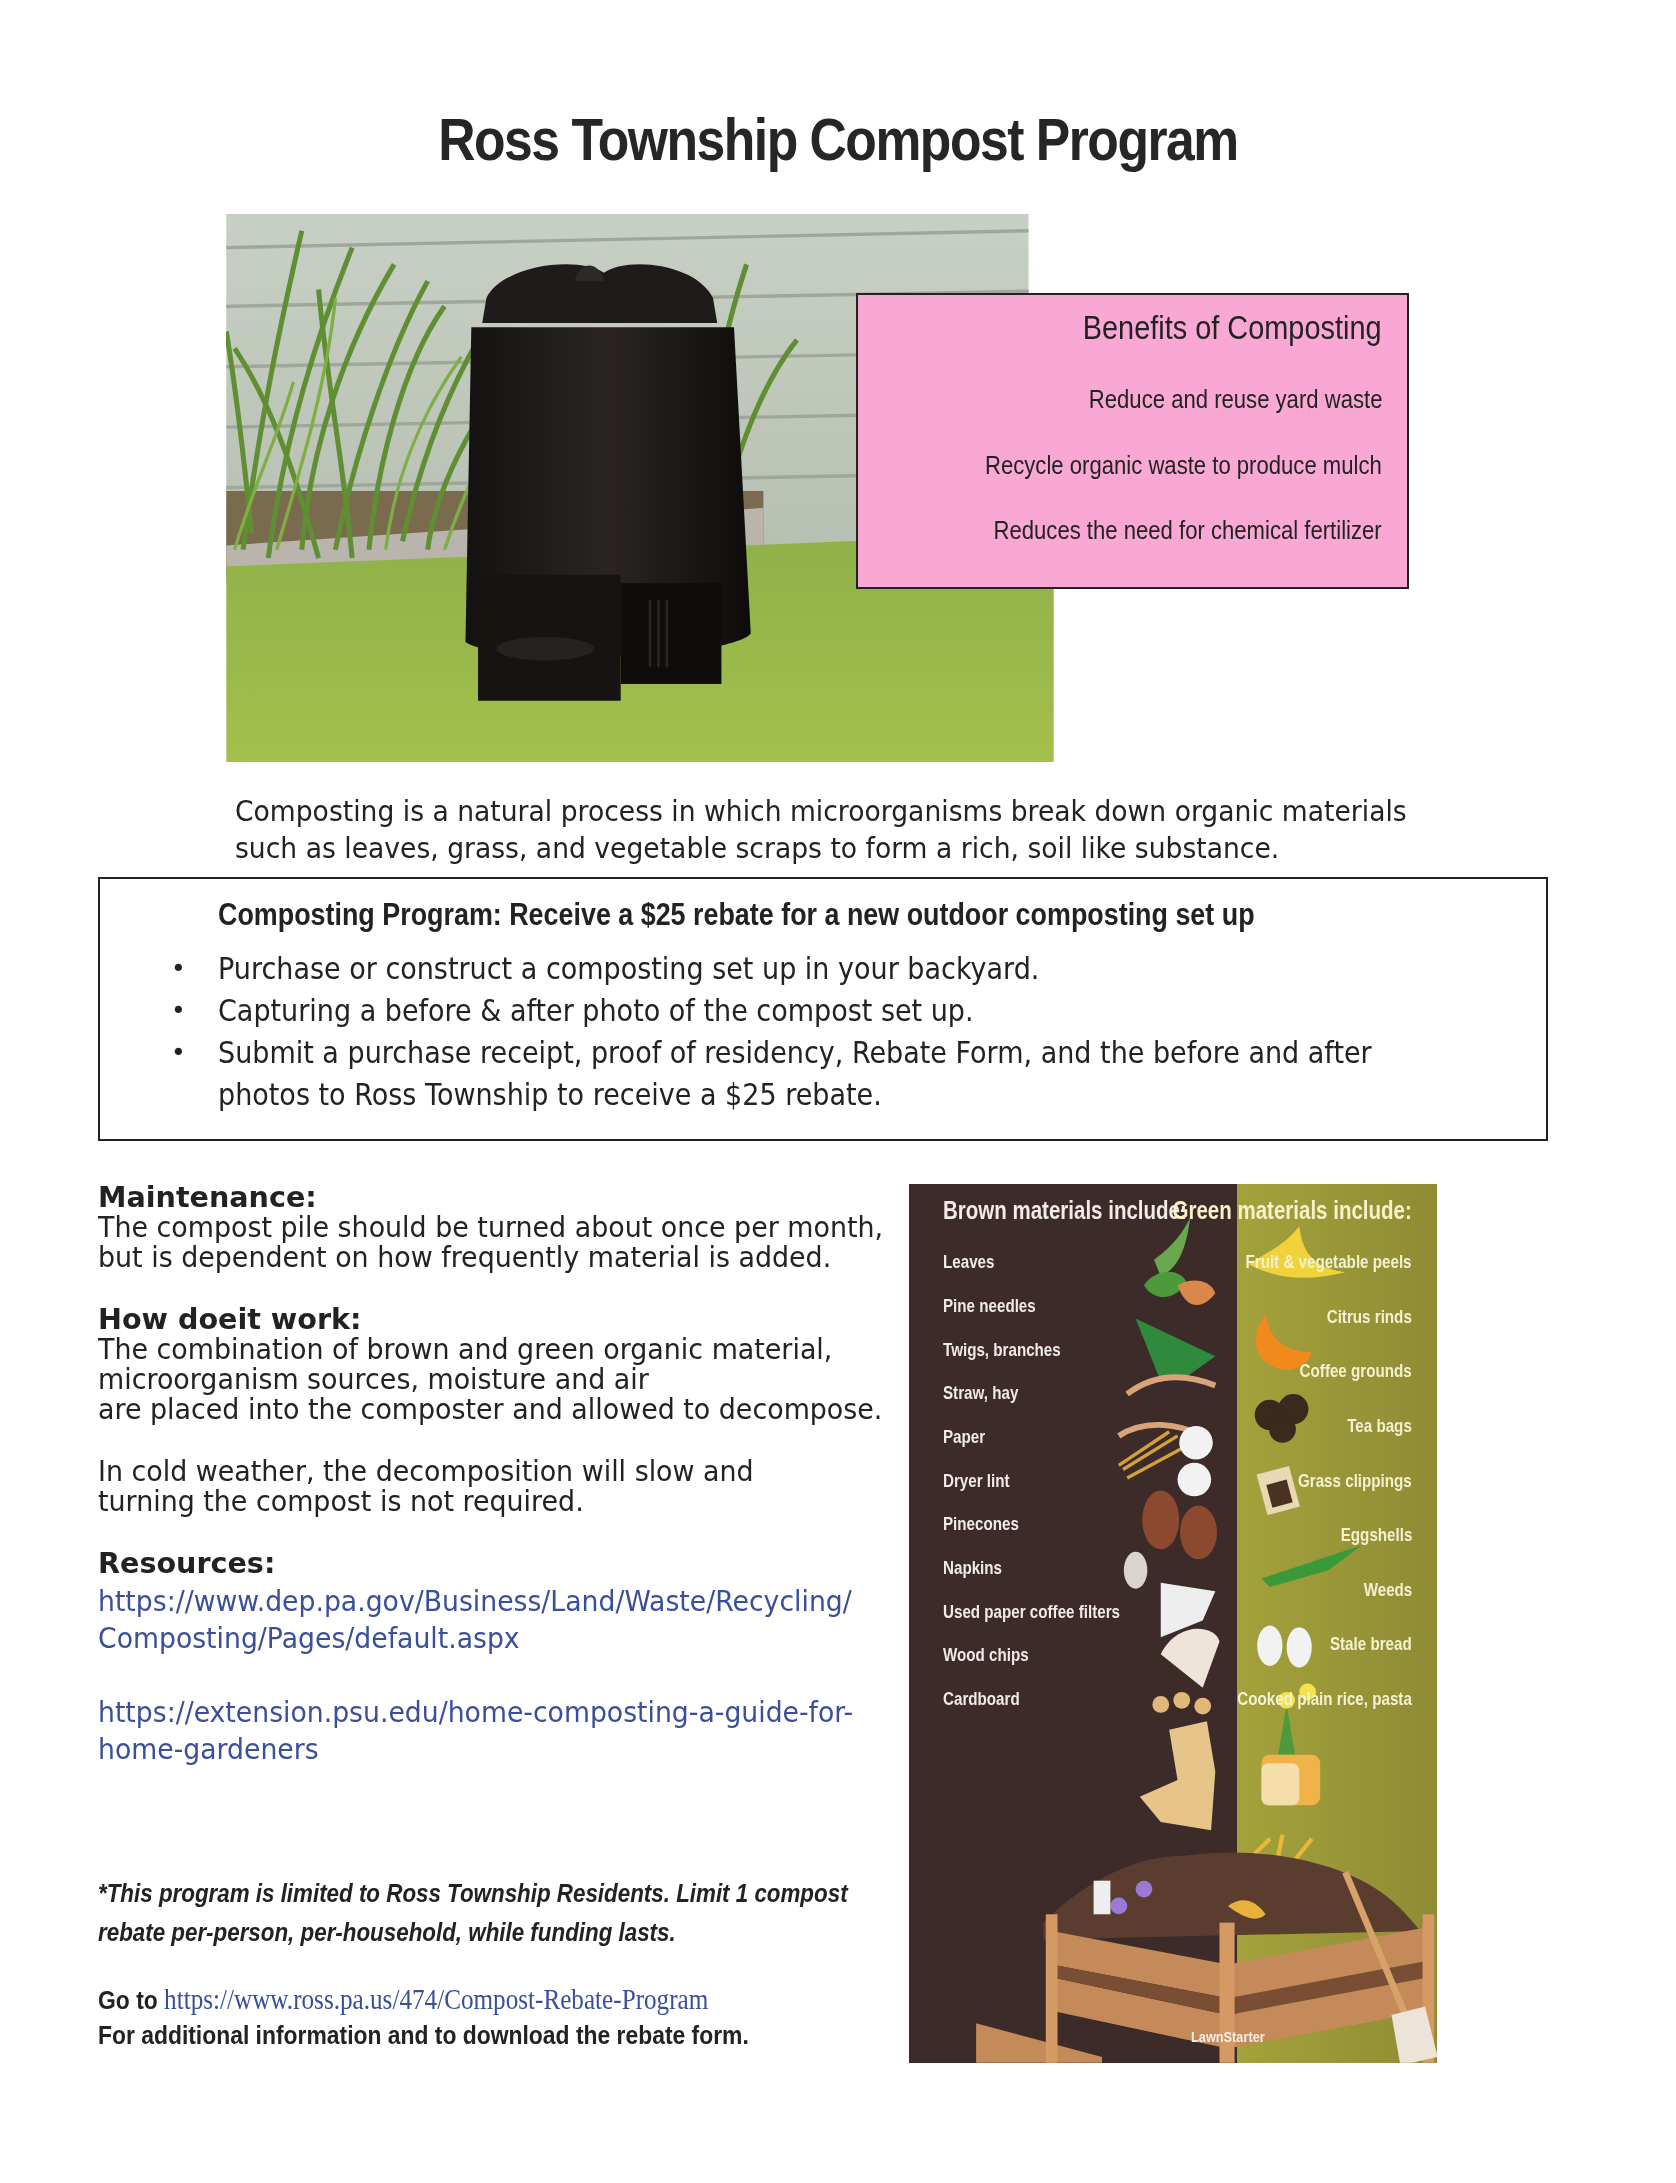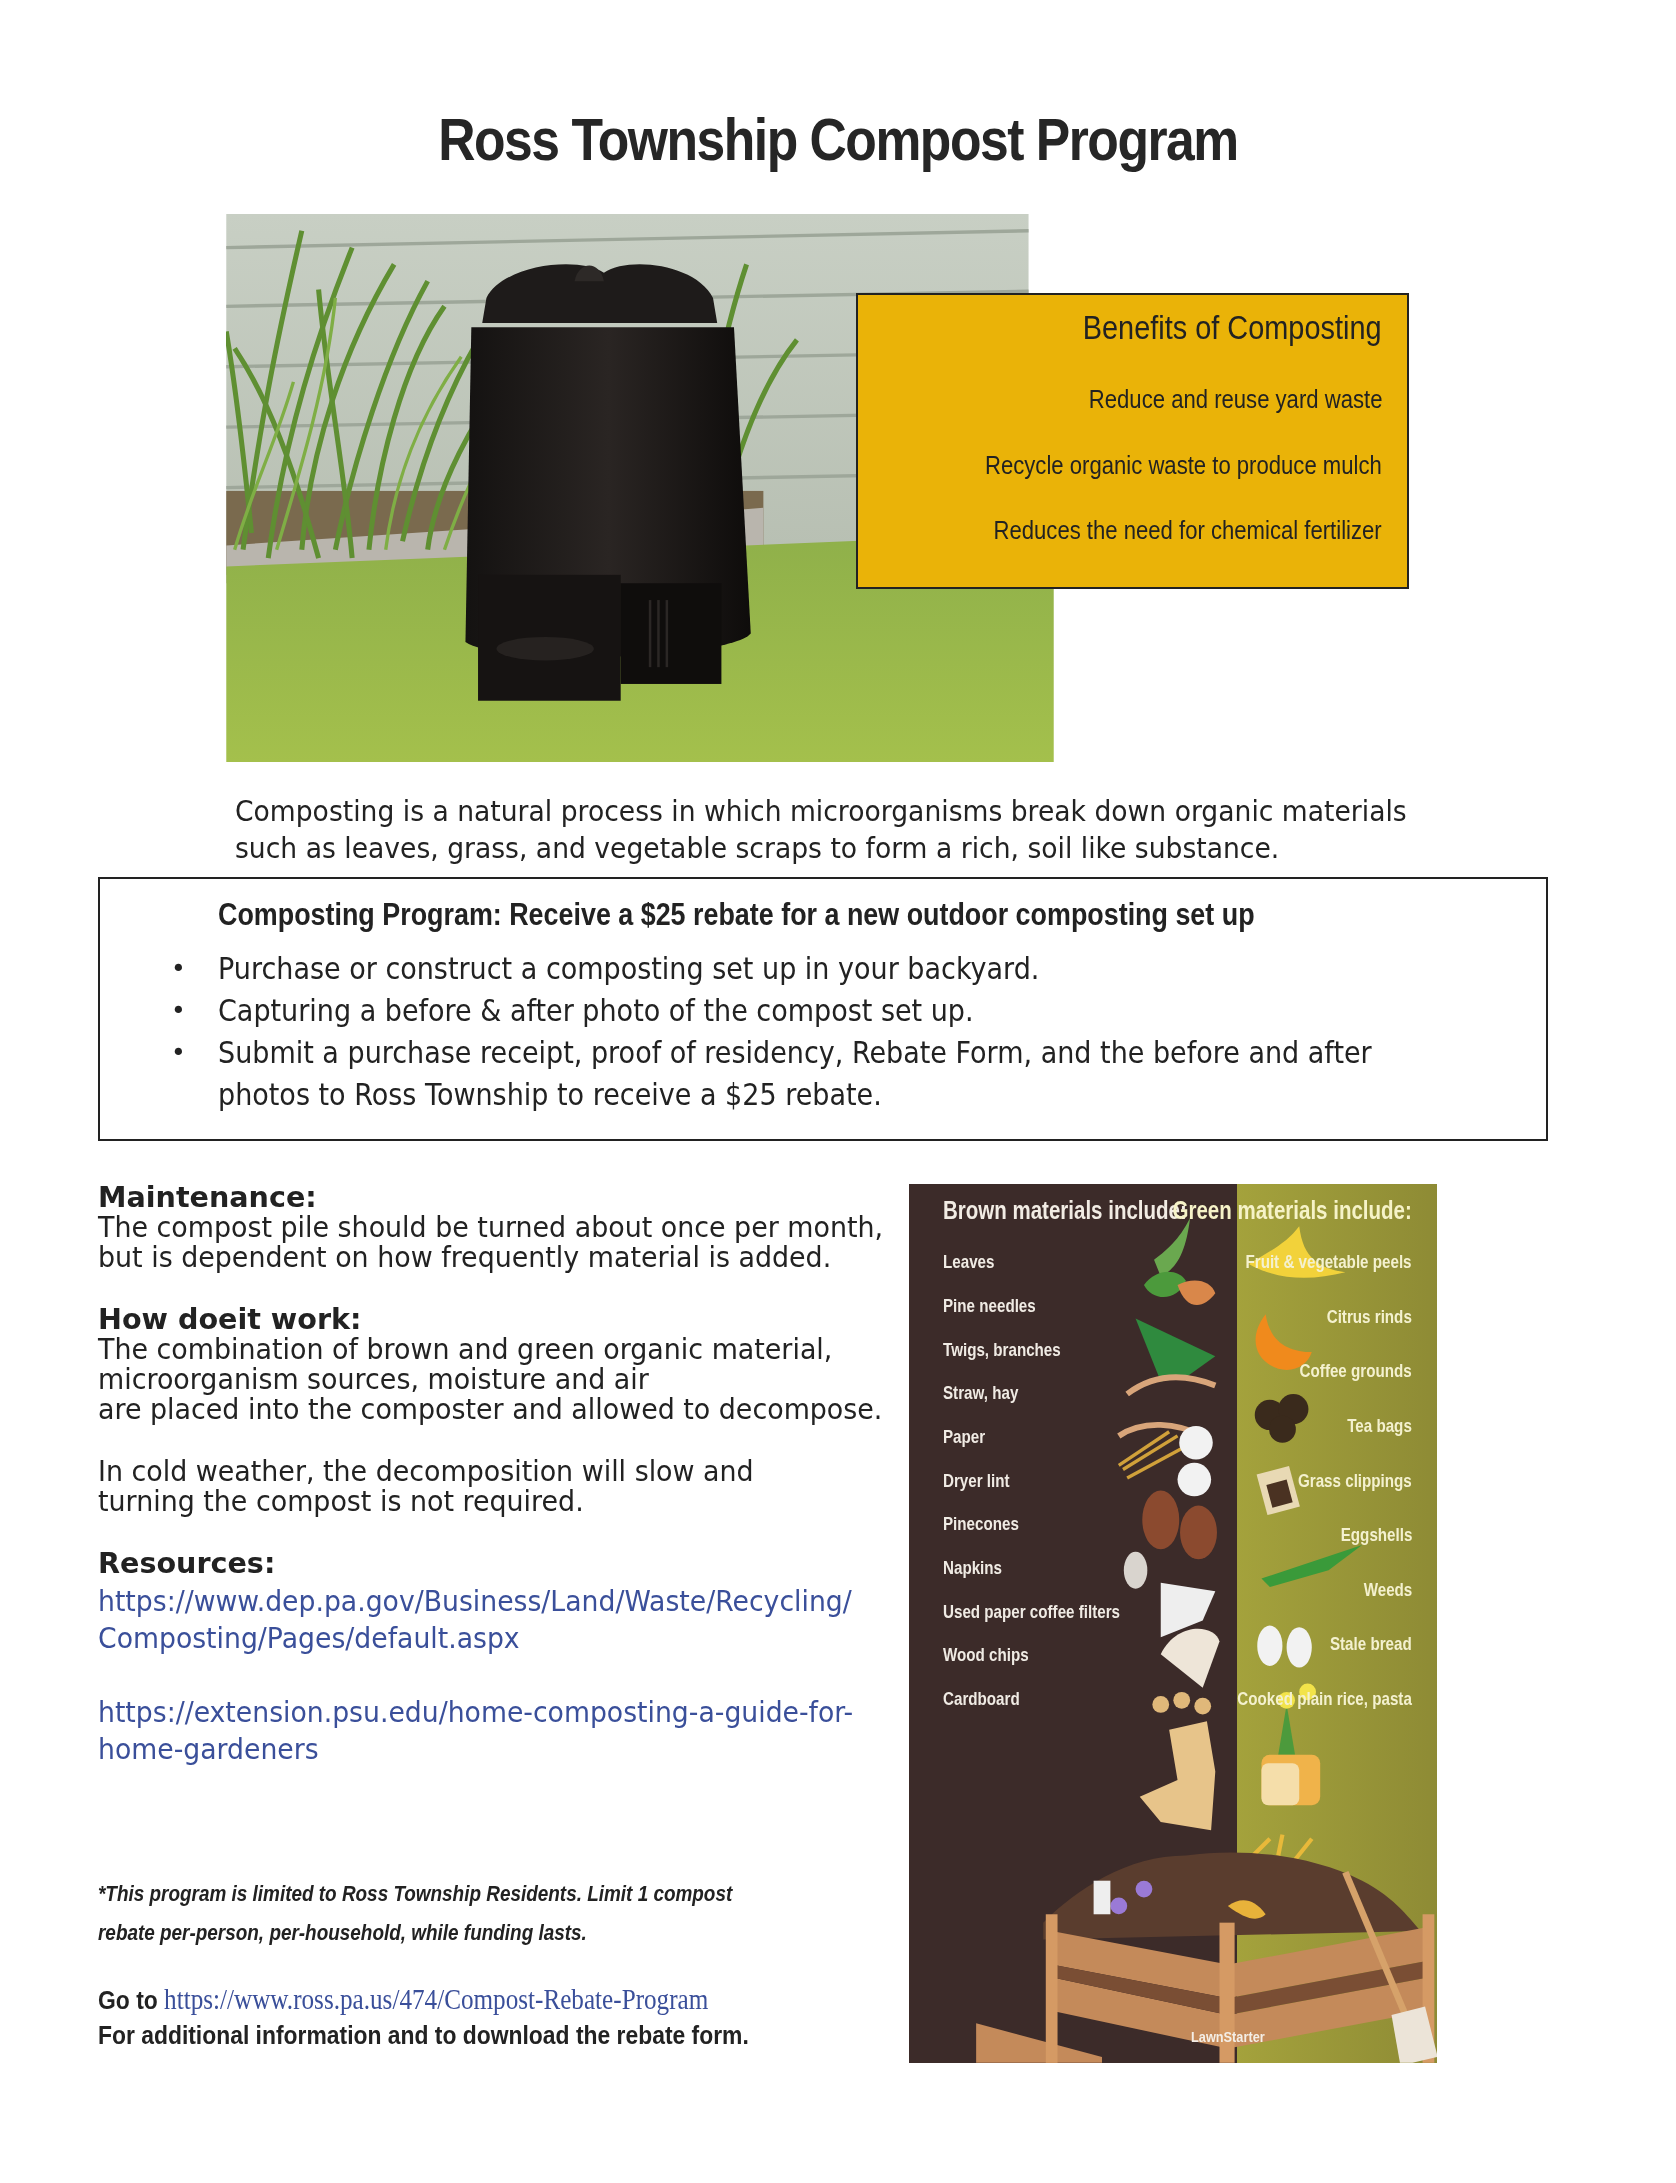--- a/index.html
+++ b/index.html
@@ -11,21 +11,21 @@
   .page-title { left: 0; width: 1676px; top: 102px; text-align: center;
     font-family: "Liberation Sans", sans-serif; font-weight: bold; font-size: 60px;
     letter-spacing: -1.7px; transform: scaleX(0.86); color: #262626; line-height: 76px; }
 
   
   .photo { left: 226px; top: 214px; width: 828px; height: 548px; overflow: hidden; }
   .photo svg { display: block; }
 
   
   .benefits { left: 856px; top: 293px; width: 549px; height: 292px;
-    background: #eab308; border: 2.5px solid #222; text-align: right; box-sizing: content-box; }
+    background: #f9a8d4; border: 2.5px solid #222; text-align: right; box-sizing: content-box; }
   .benefits .b-title { position: absolute; right: 25px; top: 13.4px; font-size: 34px;
     font-family: "Liberation Sans", sans-serif; transform-origin: right; transform: scaleX(0.85); white-space: nowrap; }
   .benefits .b-item { position: absolute; right: 25px; font-size: 26px;
     font-family: "Liberation Sans", sans-serif; transform-origin: right; transform: scaleX(0.85); white-space: nowrap; }
 
   
   .intro { left: 235px; top: 793px; width: 1260px; font-size: 28.6px; line-height: 37px;
     font-family: "DejaVu Sans", sans-serif; transform-origin: left; transform: scaleX(0.93); }
   .intro div { white-space: nowrap; }
 
@@ -41,21 +41,21 @@
   .program li .li-text div { white-space: nowrap; }
 
   
   .left-col { left: 98px; top: 1182px; width: 806px; }
   .section { margin-bottom: 32px; }
   .sec-h { font-size: 28.6px; font-weight: bold; line-height: 30px; }
   .sec-p div { font-size: 28.6px; line-height: 30px; white-space: nowrap; transform-origin: left; transform: scaleX(0.94); }
   .link { color: #3a4f9a; font-size: 29px; line-height: 37px; white-space: nowrap; transform-origin: left; transform: scaleX(0.92); display: block; }
   .res-gap { height: 37px; }
   .note { left: 98px; top: 1874px; width: 806px; font-family: "Liberation Sans", sans-serif;
-    font-weight: bold; font-style: italic; font-size: 22px; line-height: 39px; }
+    font-weight: bold; font-style: italic; font-size: 26px; line-height: 39px; }
   .note div { white-space: nowrap; transform-origin: left; transform: scaleX(0.86); }
   .goto { left: 98px; top: 1982px; width: 806px; font-family: "Liberation Sans", sans-serif;
     font-weight: bold; font-size: 26px; line-height: 35px; }
   .goto div { white-space: nowrap; transform-origin: left; transform: scaleX(0.88); }
   .goto .goto-link { color: #3a4f9a; font-family: "Liberation Serif", serif; font-weight: normal; font-size: 28.6px; }
 
   
   .info { left: 909px; top: 1184px; width: 528px; height: 879px; overflow: hidden; }
   .info .brown { position: absolute; left: 0; top: 0; width: 328px; height: 100%; background: #3c2b29; }
   .info .green { position: absolute; left: 328px; top: 0; width: 319px; height: 100%;

